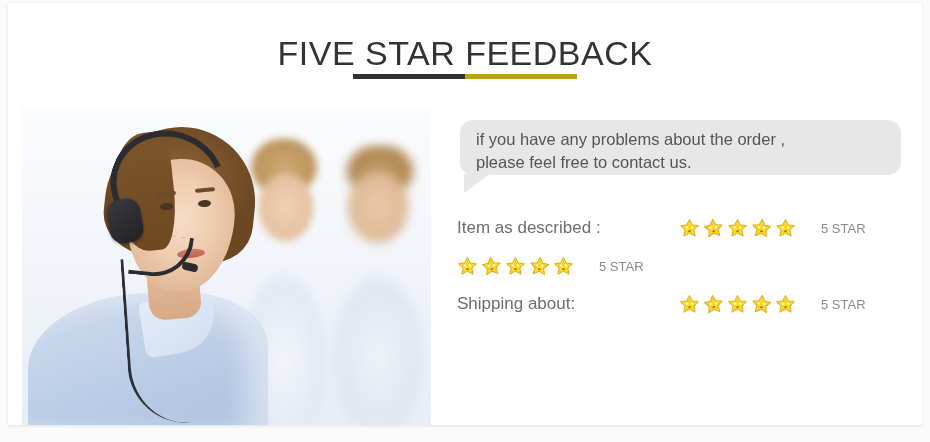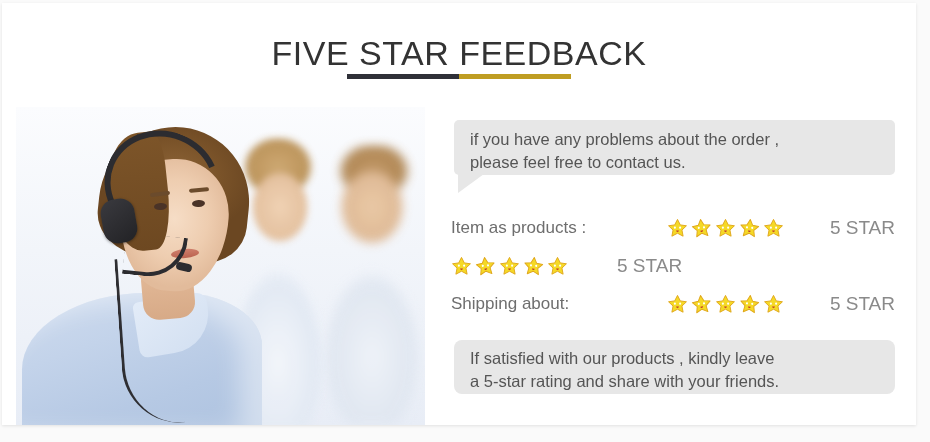--- a/index.html
+++ b/index.html
@@ -7,21 +7,21 @@
     width:930px;height:442px;
     background:#f2f2f2;
     font-family:"Liberation Sans",sans-serif;
     overflow:hidden;
   }
   .banner{
     position:absolute;left:0;top:0;width:930px;height:442px;
     background:#fafafa;
   }
   .card{
-    position:absolute;left:2px;top:3px;width:914px;height:422px;
+    position:absolute;left:8px;top:3px;width:914px;height:422px;
     background:#ffffff;
     box-shadow:0 1px 3px rgba(0,0,0,.10);
   }
 
   
   .title{
     position:absolute;left:0;top:31px;width:914px;
     text-align:center;
     font-size:34px;letter-spacing:.5px;
     color:#333333;font-weight:400;
@@ -155,21 +155,21 @@
   .ph-cord{
     position:absolute;left:104px;top:150px;width:56px;height:168px;
     border-left:3px solid #2e2e32;
     border-radius:0 0 0 70px;
     transform:rotate(-4deg);
   }
 
   
   .bubble{
     position:absolute;left:452px;top:117px;width:441px;height:55px;
-    background:#e7e7e7;border-radius:5px;
+    background:#e7e7e7;border-radius:13px;
     box-sizing:border-box;
     padding:8px 16px 0 16px;
   }
   .bubble-text{
     font-size:16.5px;color:#555555;line-height:1.38;
     white-space:pre-line;
   }
   .bubble-tail{
     position:absolute;left:456px;top:171px;
     width:0;height:0;
@@ -182,21 +182,21 @@
     position:absolute;left:449px;top:206px;width:444px;
   }
   .rrow{
     position:relative;height:38px;
     display:flex;align-items:center;
   }
   .rlabel{
     width:222px;font-size:17px;color:#6e6e6e;white-space:nowrap;
   }
   .rstars{width:124px;display:flex;align-items:center;gap:3px;}
-  .rvalue{font-size:19px;color:#8a8a8a;white-space:nowrap;margin-left:42px;}
+  .rvalue{font-size:13px;color:#8a8a8a;white-space:nowrap;margin-left:18px;}
 
   .star{width:21px;height:21px;display:block;flex:0 0 auto;}
   .star:nth-child(2){transform:rotate(-6deg);}
   .star:nth-child(4){transform:rotate(5deg);}
 
   .note{
     position:absolute;left:452px;top:337px;width:441px;height:54px;
     background:#e7e7e7;border-radius:8px;
     box-sizing:border-box;
     padding:7px 16px 0 16px;
@@ -242,21 +242,21 @@
 
     <div class="bubble">
       <div class="bubble-text">if you have any problems about the order ,
 please feel free to contact us.</div>
     </div>
     <div class="bubble-tail"></div>
 
     <div class="ratings">
 
       <div class="rrow">
-        <div class="rlabel">Item as products :</div>
+        <div class="rlabel">Item as described :</div>
         <div class="rstars">
           <svg class="star" viewBox="0 0 24 24">
               <path d="M12 1.6l3.2 6.3 7 1-5.1 4.9 1.3 7-6.4-3.4-6.4 3.4 1.3-7L1.8 8.9l7-1z" fill="#f5d926" stroke="#e0a81d" stroke-width="1.1" stroke-linejoin="round"></path>
               <circle cx="9" cy="11" r="1.2" fill="#fff"></circle>
               <circle cx="15" cy="11" r="1.2" fill="#fff"></circle>
               <path d="M10.4 14.3h3.2a1.6 1.6 0 0 1-3.2 0z" fill="#c0392b"></path>
             </svg>
           <svg class="star" viewBox="0 0 24 24">
               <path d="M12 1.6l3.2 6.3 7 1-5.1 4.9 1.3 7-6.4-3.4-6.4 3.4 1.3-7L1.8 8.9l7-1z" fill="#f5d926" stroke="#e0a81d" stroke-width="1.1" stroke-linejoin="round"></path>
               <circle cx="9" cy="11" r="1.2" fill="#fff"></circle>
@@ -353,19 +353,15 @@
               <circle cx="9" cy="11" r="1.2" fill="#fff"></circle>
               <circle cx="15" cy="11" r="1.2" fill="#fff"></circle>
               <path d="M10.4 14.3h3.2a1.6 1.6 0 0 1-3.2 0z" fill="#c0392b"></path>
             </svg>
         </div>
         <div class="rvalue">5 STAR</div>
       </div>
 
     </div>
 
-    <div class="note">
-      <div class="note-text">If satisfied with our products ,  kindly leave
-a 5-star rating and share with your friends.</div>
-    </div>
 
   </div>
 </div>
 
 </body></html>

